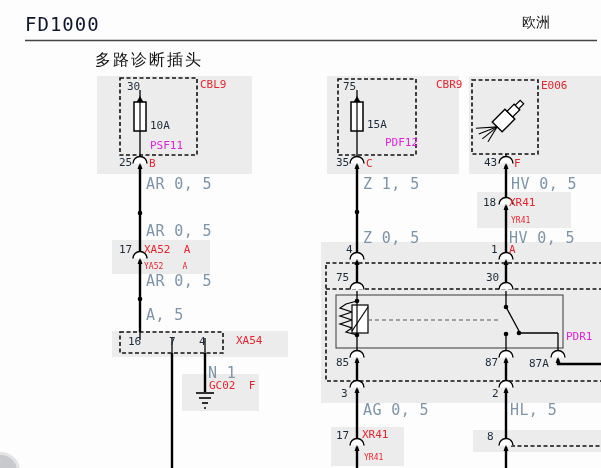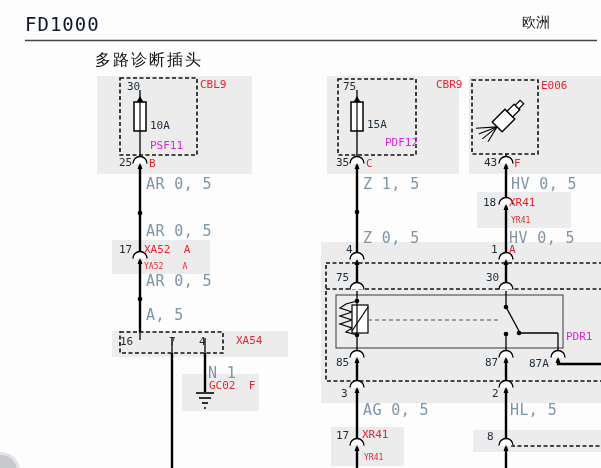--- a/index.html
+++ b/index.html
@@ -186,21 +186,21 @@
   <div class="lbl red" style="left:149px;top:158px">B</div>
   <div class="lbl wire" style="left:146px;top:177px">AR 0, 5</div>
   <div class="lbl wire" style="left:146px;top:224px">AR 0, 5</div>
 
   <div class="lbl" style="left:119px;top:244px">17</div>
   <div class="lbl red" style="left:144px;top:244px">XA52  A</div>
   <div class="lbl red sub" style="left:144px;top:263px">YA52    A</div>
   <div class="lbl wire" style="left:146px;top:274px">AR 0, 5</div>
   <div class="lbl wire" style="left:146px;top:308px">A, 5</div>
 
-  <div class="lbl" style="left:120px;top:336px">16</div>
+  <div class="lbl" style="left:128px;top:336px">16</div>
   <div class="lbl" style="left:169px;top:336px">7</div>
   <div class="lbl" style="left:199px;top:336px">4</div>
   <div class="lbl red" style="left:236px;top:335px">XA54</div>
   <div class="lbl wire" style="left:208px;top:366px">N 1</div>
   <div class="lbl red" style="left:209px;top:380px">GC02  F</div>
 
   <div class="lbl" style="left:343px;top:81px">75</div>
   <div class="lbl red" style="left:436px;top:79px">CBR9</div>
   <div class="lbl mag" style="left:385px;top:98px">PDF12</div>
   <div class="lbl" style="left:367px;top:119px">15A</div>

